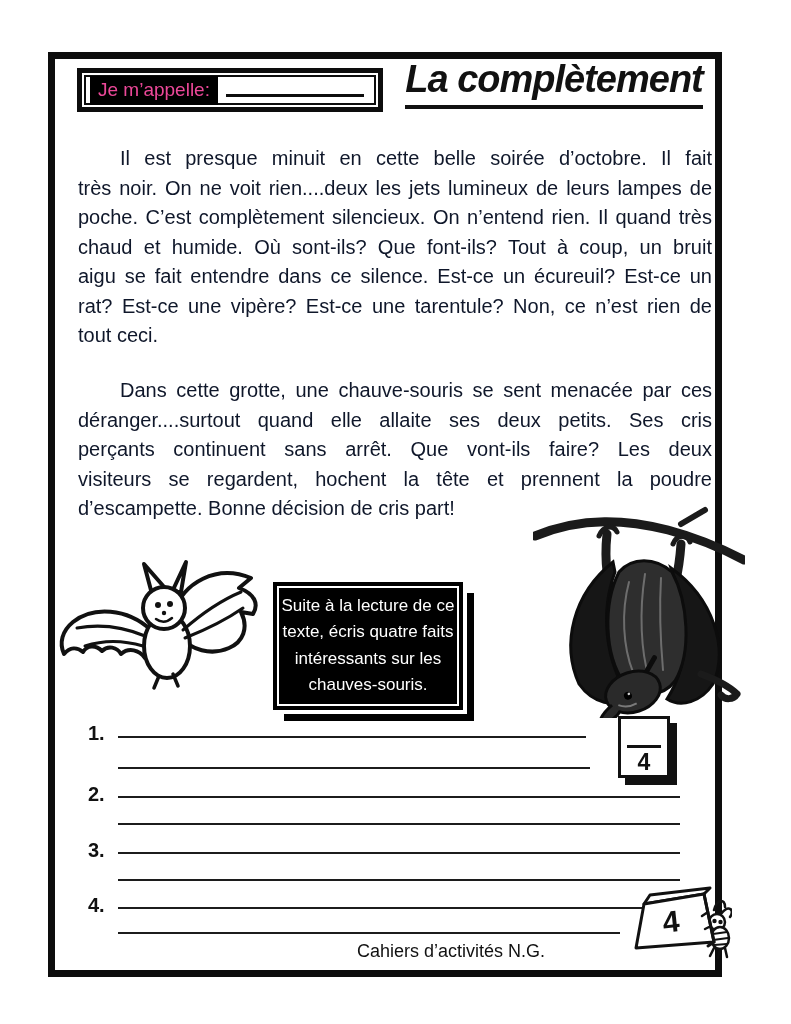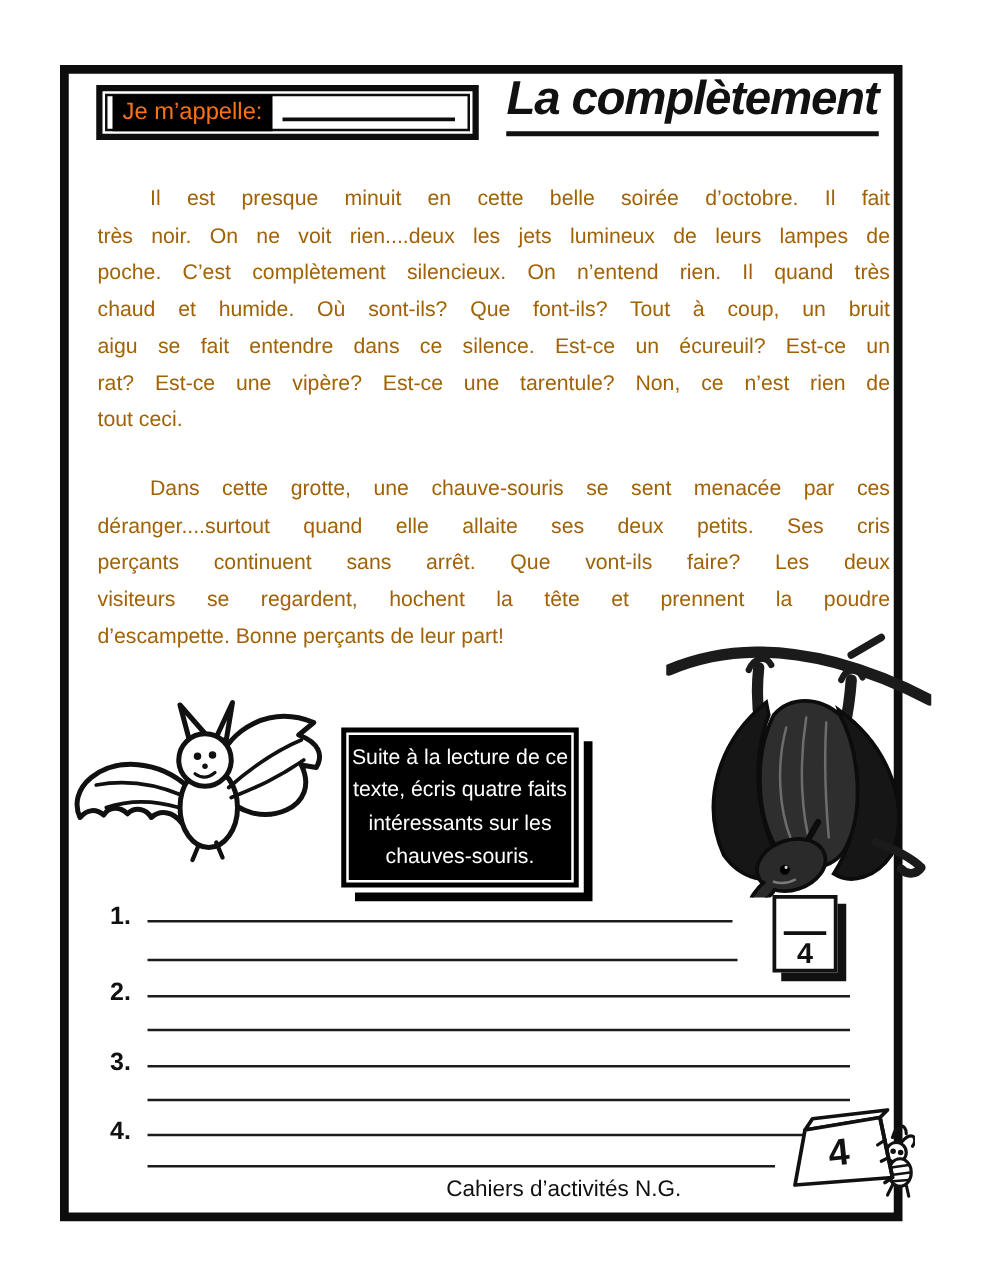--- a/index.html
+++ b/index.html
@@ -4,29 +4,29 @@
 <style>
   * { margin:0; padding:0; box-sizing:border-box; }
   html,body { width:791px; height:1024px; background:#fff; font-family:"Liberation Sans", sans-serif; color:#111; }
   .canvas { position:relative; width:791px; height:1024px; background:#fff; overflow:hidden; }
 
   .frame { position:absolute; left:48px; top:52px; width:674px; height:925px; border:7px solid #0d0d0d; background:#fff; z-index:0; }
 
   
   .name-box { position:absolute; left:77px; top:68px; width:306px; height:44px; border:5px solid #0d0d0d; background:#fff; z-index:2; padding:2px; }
   .name-box-inner { width:100%; height:100%; border:2px solid #0d0d0d; display:flex; align-items:center; padding:2px 8px 2px 4px; }
-  .name-label { background:#000; color:#f97316; font-size:19px; padding:3px 8px 4px 8px; white-space:nowrap; }
+  .name-label { background:#000; color:#ec4899; font-size:19px; padding:3px 8px 4px 8px; white-space:nowrap; }
   .name-line { flex:1; border-bottom:3px solid #0d0d0d; height:62%; margin:0 2px 0 8px; }
 
   
   .title-wrap { position:absolute; left:393px; top:58px; width:322px; text-align:center; z-index:2; }
   .page-title { display:inline-block; font-style:italic; font-weight:bold; font-size:38px; letter-spacing:-1px; border-bottom:4px solid #111; padding-bottom:4px; }
 
   
-  .story { position:absolute; left:78px; width:634px; z-index:1; font-size:17px; color:#a16207; }
+  .story { position:absolute; left:78px; width:634px; z-index:1; font-size:20px; color:#0f172a; }
   .story-p1 { top:144px; }
   .story-p2 { top:376px; }
   .ln { height:29.5px; line-height:29.5px; overflow:hidden; text-align:justify; text-align-last:justify; white-space:nowrap; }
   .ln-first { text-indent:42px; }
   .ln-last { text-align-last:left; white-space:normal; }
 
   
   .bat-left { position:absolute; left:55px; top:550px; z-index:2; }
   .bat-right { position:absolute; left:533px; top:502px; z-index:3; }
 
@@ -75,21 +75,21 @@
     <div class="ln">aigu se fait entendre dans ce silence. Est-ce un écureuil? Est-ce un</div>
     <div class="ln">rat? Est-ce une vipère? Est-ce une tarentule? Non, ce n’est rien de</div>
     <div class="ln ln-last">tout ceci.</div>
   </div>
 
   <div class="story story-p2">
     <div class="ln ln-first">Dans cette grotte, une chauve-souris se sent menacée par ces</div>
     <div class="ln">déranger....surtout quand elle allaite ses deux petits. Ses cris</div>
     <div class="ln">perçants continuent sans arrêt. Que vont-ils faire? Les deux</div>
     <div class="ln">visiteurs se regardent, hochent la tête et prennent la poudre</div>
-    <div class="ln ln-last">d’escampette. Bonne perçants de leur part!</div>
+    <div class="ln ln-last">d’escampette. Bonne décision de cris part!</div>
   </div>
 
   <svg class="bat-left" width="205" height="160" viewBox="0 0 205 160">
     <g fill="#fff" stroke="#111" stroke-width="4" stroke-linejoin="round" stroke-linecap="round">
 
       <path d="M118,64 C128,32 162,14 196,28 L184,38 C200,44 204,54 198,64 L186,62 C194,78 188,92 174,98 C156,106 136,100 124,86 Z"></path>
 
       <path d="M96,80 C72,58 38,56 18,72 C7,81 4,93 9,104 C15,97 22,97 28,102 C32,95 41,95 47,101 C53,95 62,97 66,104 C74,97 84,100 90,108 L100,112 Z"></path>
 
       <path d="M97,44 L89,14 L110,38 Z"></path>

